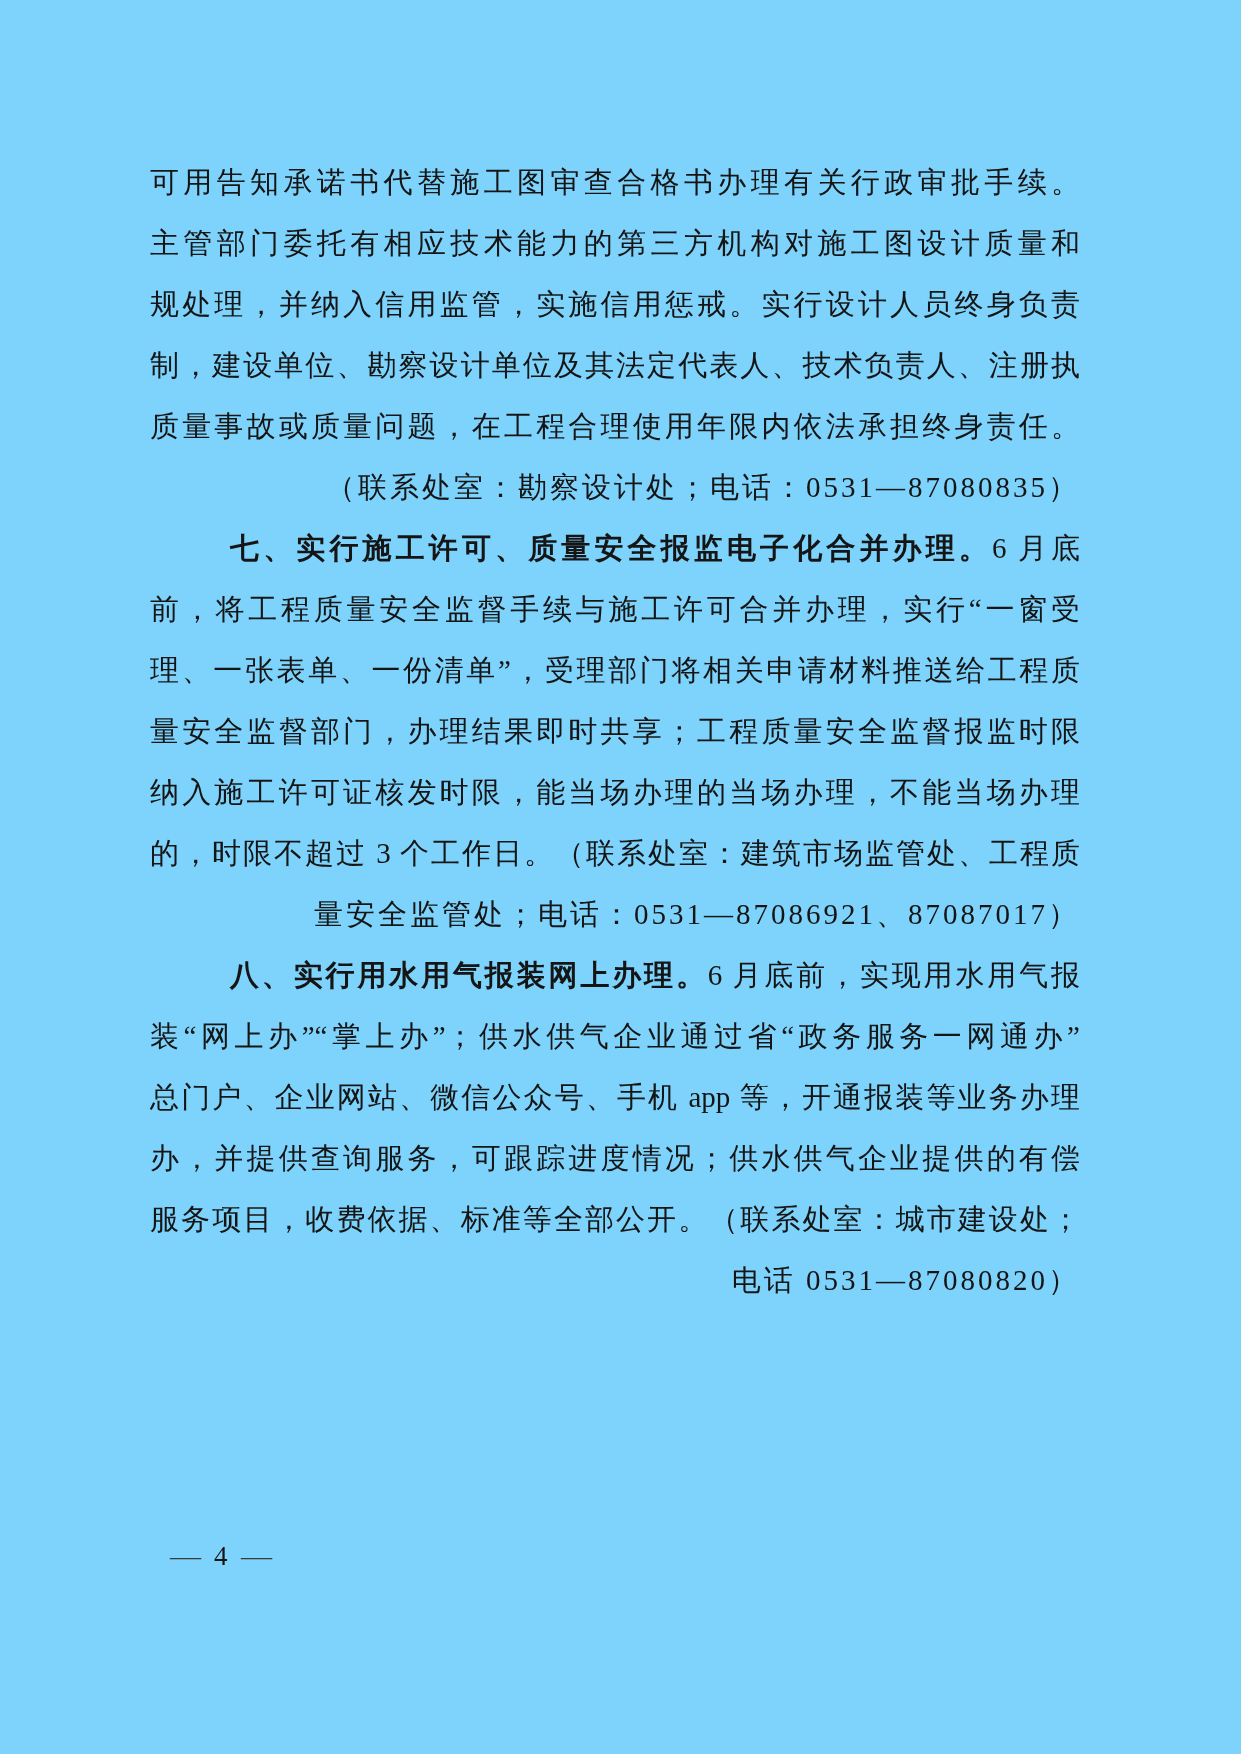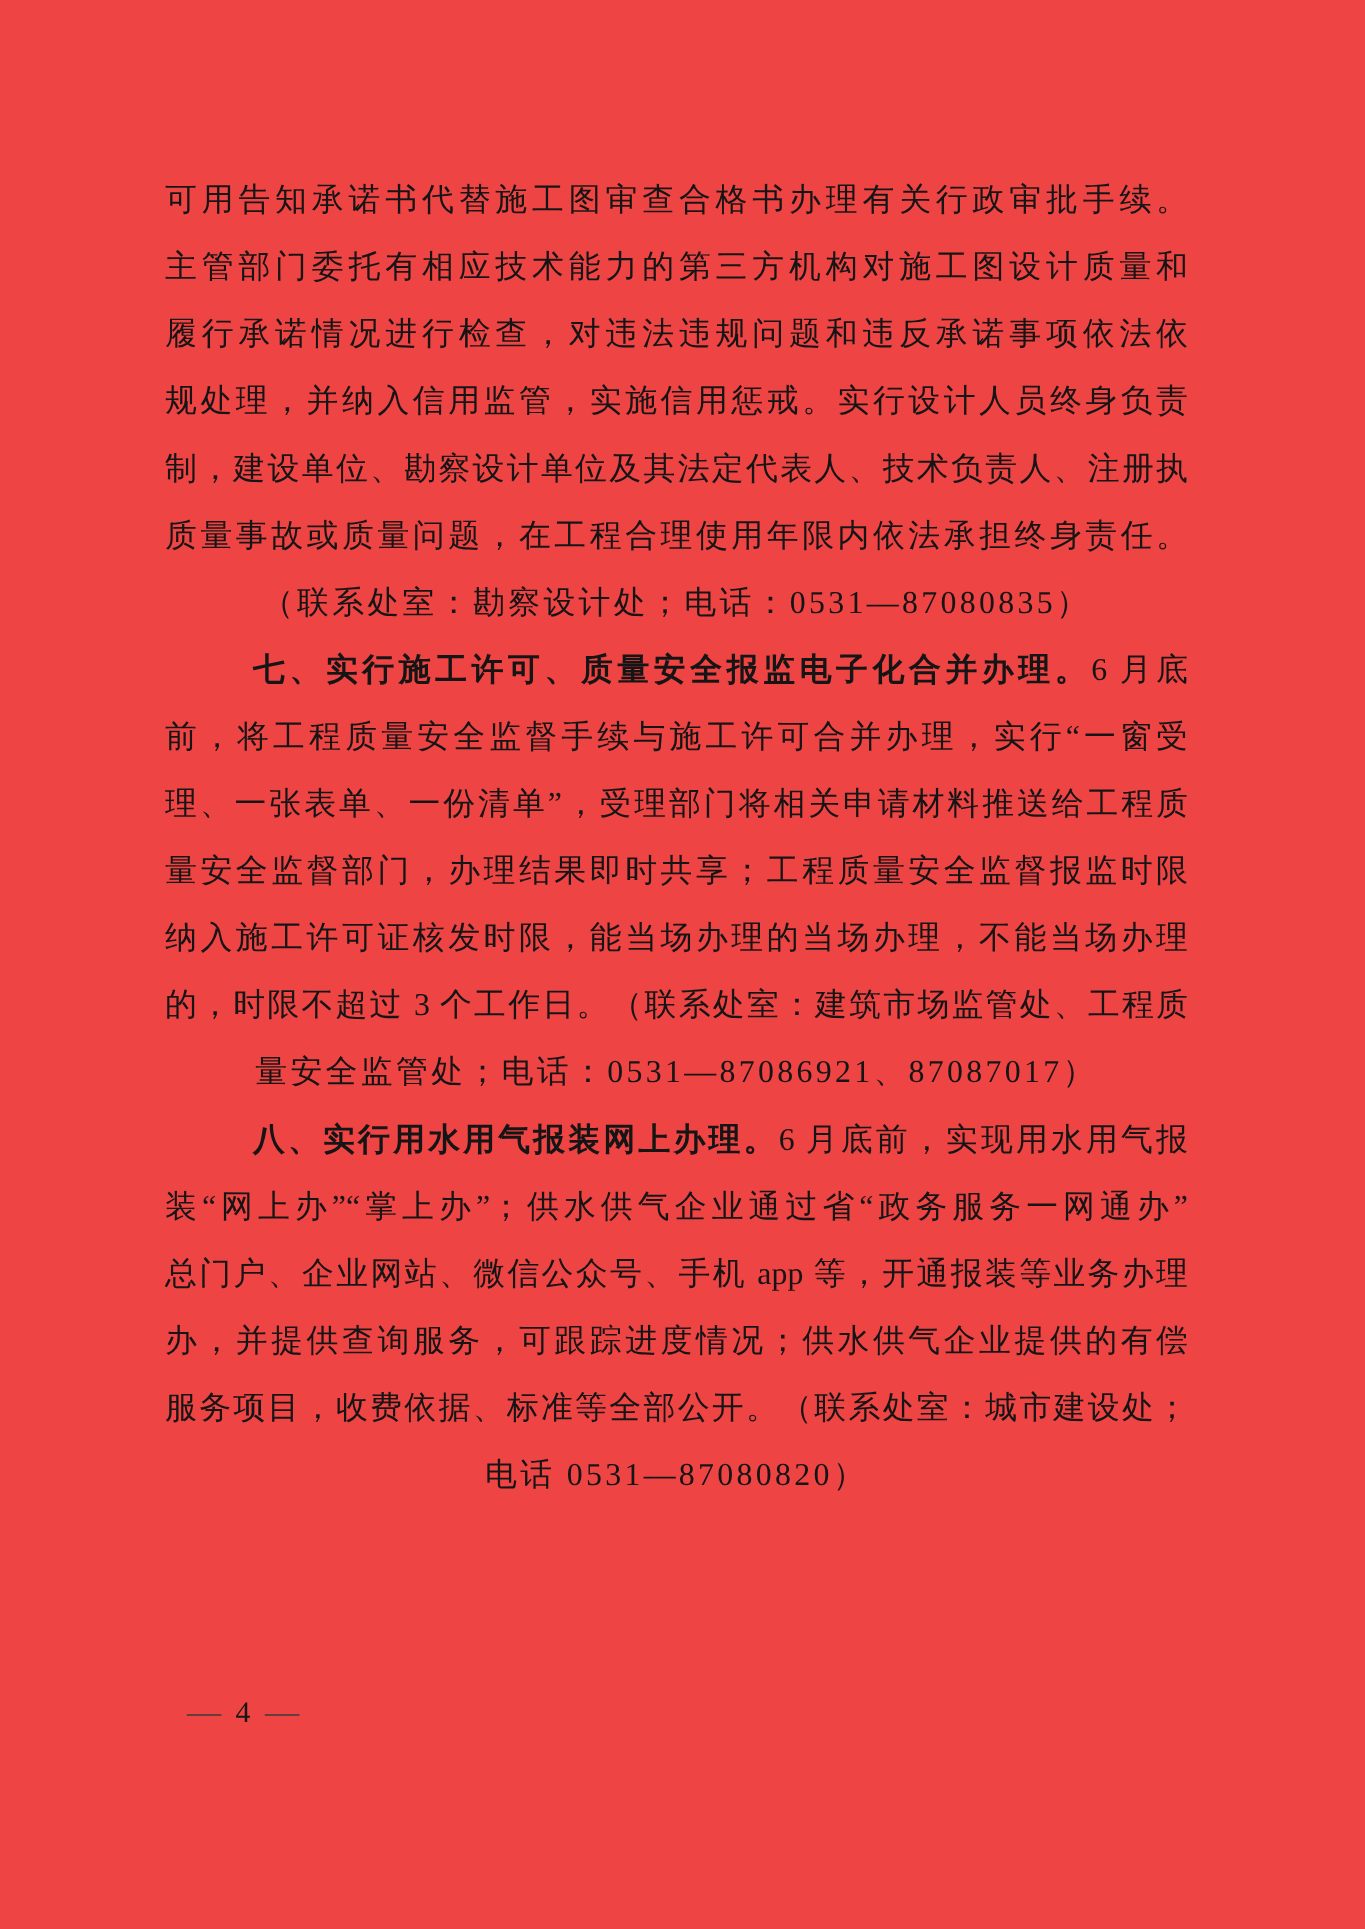--- a/index.html
+++ b/index.html
@@ -8,42 +8,42 @@
     height: 1754px;
     background: #ffffff;
     position: relative;
     overflow: hidden;
     font-family: "Liberation Serif", "DejaVu Serif", serif;
     color: #151515;
   }
   .page {
     position: absolute;
     inset: 0;
-    background: #ef4444;
+    background: #7dd3fc;
   }
   .doc-body {
     position: absolute;
     left: 150px;
     top: 152px;
     width: 930px;
   }
   .line {
     height: 61px;
     line-height: 61px;
     font-size: 29px;
     white-space: nowrap;
   }
   .line.justify {
     white-space: normal;
     text-align: justify;
     text-align-last: justify;
     text-justify: inter-character;
   }
   .line.plain {
-    text-align: center;
+    text-align: right;
     letter-spacing: 3px;
   }
   .line.indent {
     text-indent: 80px;
   }
   .seg { display: inline; }
   .seg.bold {
     font-weight: 700;
     font-family: "Liberation Sans", "DejaVu Sans", sans-serif;
     margin-top: 20px;
@@ -68,21 +68,20 @@
     color: #3a3a3a;
   }
 </style>
 </head>
 <body>
 
 <div class="page">
   <main class="doc-body" id="doc-body">
       <div class="line justify"><span class="seg">可用告知承诺书代替施工图审查合格书办理有关行政审批手续。</span></div>
       <div class="line justify"><span class="seg">主管部门委托有相应技术能力的第三方机构对施工图设计质量和</span></div>
-      <div class="line justify"><span class="seg">履行承诺情况进行检查，对违法违规问题和违反承诺事项依法依</span></div>
       <div class="line justify"><span class="seg">规处理，并纳入信用监管，实施信用惩戒。实行设计人员终身负责</span></div>
       <div class="line justify"><span class="seg">制，建设单位、勘察设计单位及其法定代表人、技术负责人、注册执</span></div>
       <div class="line justify"><span class="seg">质量事故或质量问题，在工程合理使用年限内依法承担终身责任。</span></div>
       <div class="line plain"><span class="seg">（联系处室：勘察设计处；电话：0531—87080835）</span></div>
       <div class="line justify indent"><span class="seg bold">七、实行施工许可、质量安全报监电子化合并办理。</span><span class="seg">6 月底</span></div>
       <div class="line justify"><span class="seg">前，将工程质量安全监督手续与施工许可合并办理，实行“一窗受</span></div>
       <div class="line justify"><span class="seg">理、一张表单、一份清单”，受理部门将相关申请材料推送给工程质</span></div>
       <div class="line justify"><span class="seg">量安全监督部门，办理结果即时共享；工程质量安全监督报监时限</span></div>
       <div class="line justify"><span class="seg">纳入施工许可证核发时限，能当场办理的当场办理，不能当场办理</span></div>
       <div class="line justify"><span class="seg">的，时限不超过 3 个工作日。（联系处室：建筑市场监管处、工程质</span></div>

